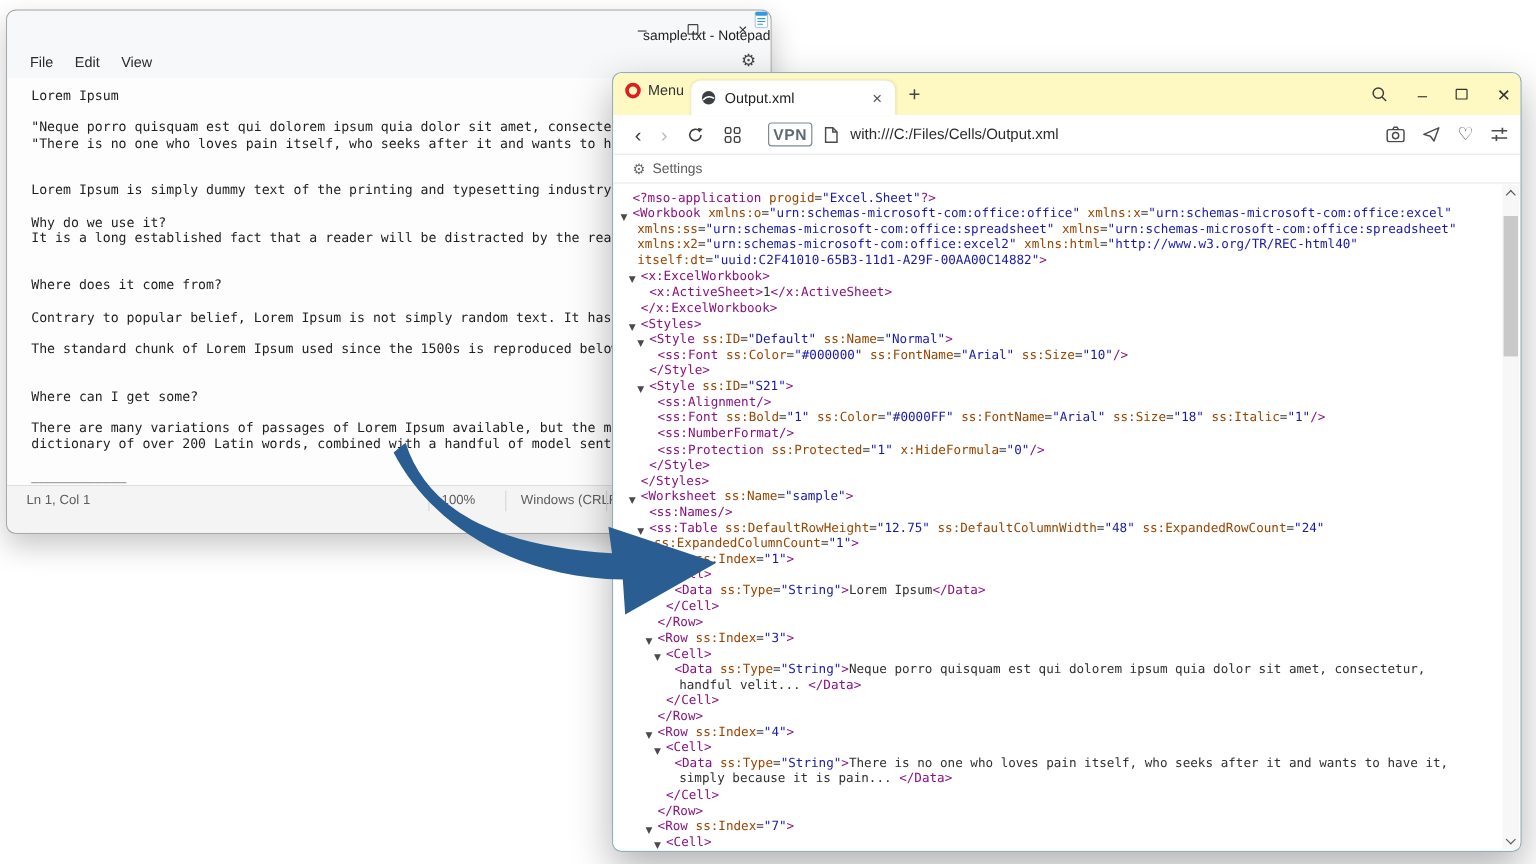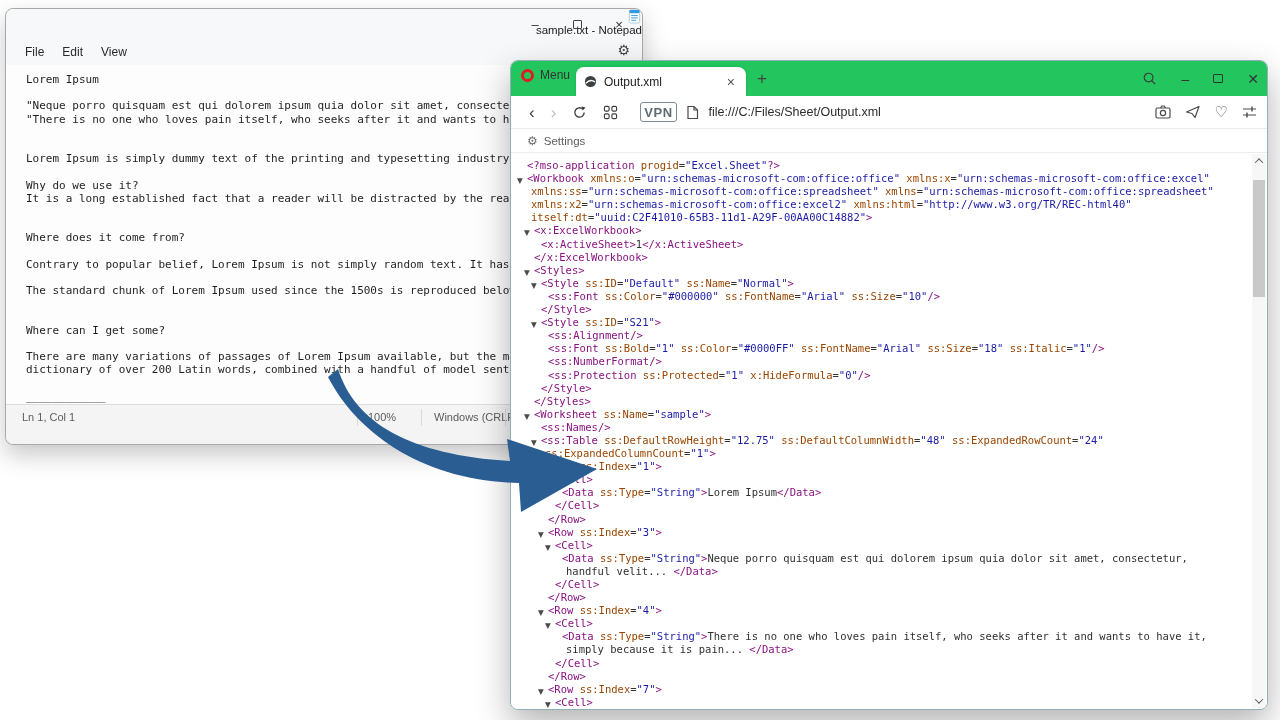--- a/index.html
+++ b/index.html
@@ -34,21 +34,21 @@
   .np-status-cell { position:absolute; top:6px; }
   .np-sep { position:absolute; top:4px; width:1px; height:17px; background:#d9d9d9; }
 
   
   .np-icon { width:15px; height:15px; flex:0 0 auto; }
 
   
   #browser { left:510px; top:60px; width:758px; height:650px; z-index:2;
              border:1px solid #8fb0b5; box-shadow:0 14px 34px rgba(0,0,0,.30);
              background:#fff; overflow:hidden; border-radius:8px; }
-  .tabstrip { height:35px; background:#22c55e; position:relative; }
+  .tabstrip { height:35px; background:#fef9c3; position:relative; }
   .menu-btn { position:absolute; left:10px; top:7px; display:flex; align-items:center; gap:6px; }
   .opera-o { width:13px; height:13px; border:3.5px solid var(--opera-red,#e11b22); border-radius:50%; }
   .menu-label { font-size:12px; color:#333; }
   .tab { position:absolute; left:65px; top:6px; width:170px; height:29px; background:#fff;
          border-radius:8px 8px 0 0; display:flex; align-items:center; padding:0 8px;
          box-shadow:0 0 3px rgba(0,0,0,.12); }
   .tab-title { font-size:12px; color:#222; margin-left:7px; flex:1; white-space:nowrap; overflow:hidden; }
   .tab-close { font-size:14px; color:#555; padding:0 3px; }
   .new-tab { position:absolute; left:246px; top:8px; font-size:17px; color:#444; }
   .ts-right { position:absolute; right:8px; top:0; height:35px; display:flex; align-items:center; gap:24px; }
@@ -195,21 +195,21 @@
       <rect x="1.5" y="1.5" width="5" height="5" rx="1.5" fill="none" stroke="#3c3c3c" stroke-width="1.2"></rect>
       <rect x="9.5" y="1.5" width="5" height="5" rx="1.5" fill="none" stroke="#3c3c3c" stroke-width="1.2"></rect>
       <rect x="1.5" y="9.5" width="5" height="5" rx="1.5" fill="none" stroke="#3c3c3c" stroke-width="1.2"></rect>
       <rect x="9.5" y="9.5" width="5" height="5" rx="1.5" fill="none" stroke="#3c3c3c" stroke-width="1.2"></rect>
     </svg>
     <span class="vpn-badge">VPN</span>
     <svg class="icon" width="13" height="15" viewBox="0 0 13 15" style="margin-left:9px">
       <path d="M2 1.5 h6 l3.5 3.5 v8.5 h-9.5 z" fill="none" stroke="#4a4a4a" stroke-width="1.2"></path>
       <path d="M8 1.5 v3.5 h3.5" fill="none" stroke="#4a4a4a" stroke-width="1.2"></path>
     </svg>
-    <span class="url-text">file:///C:/Files/Sheet/Output.xml</span>
+    <span class="url-text">with:///C:/Files/Cells/Output.xml</span>
     <div class="tb-right">
       <svg class="icon" width="16" height="14" viewBox="0 0 16 14">
         <rect x="1" y="3" width="14" height="10" rx="1.5" fill="none" stroke="#4a4a4a" stroke-width="1.2"></rect>
         <path d="M5.5 3 L6.8 1 h2.4 L10.5 3" fill="none" stroke="#4a4a4a" stroke-width="1.2"></path>
         <circle cx="8" cy="8" r="2.6" fill="none" stroke="#4a4a4a" stroke-width="1.2"></circle>
       </svg>
       <svg class="icon" width="16" height="14" viewBox="0 0 16 14">
         <polygon points="1.5,7 14,1.5 10,12.5 7,8.5" fill="none" stroke="#4a4a4a" stroke-width="1.2" stroke-linejoin="round"></polygon>
       </svg>
       <span style="font-size:15px;color:#4a4a4a">♡</span>

